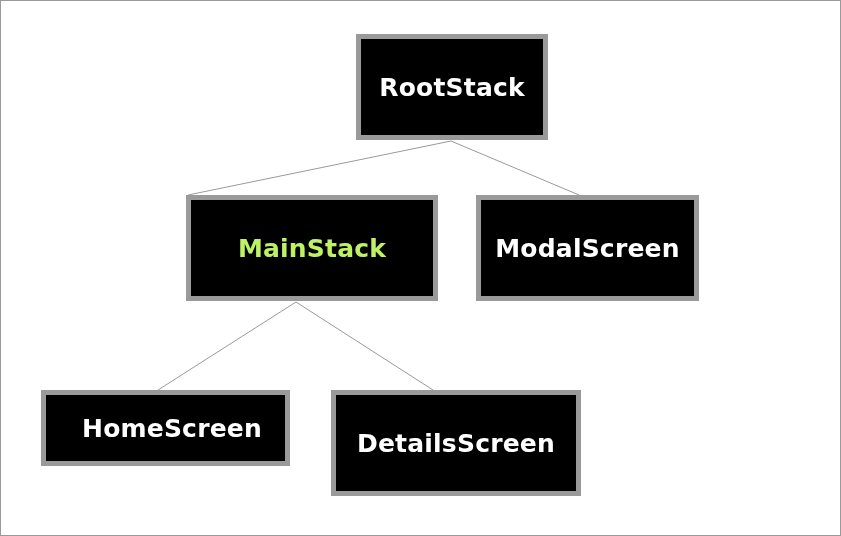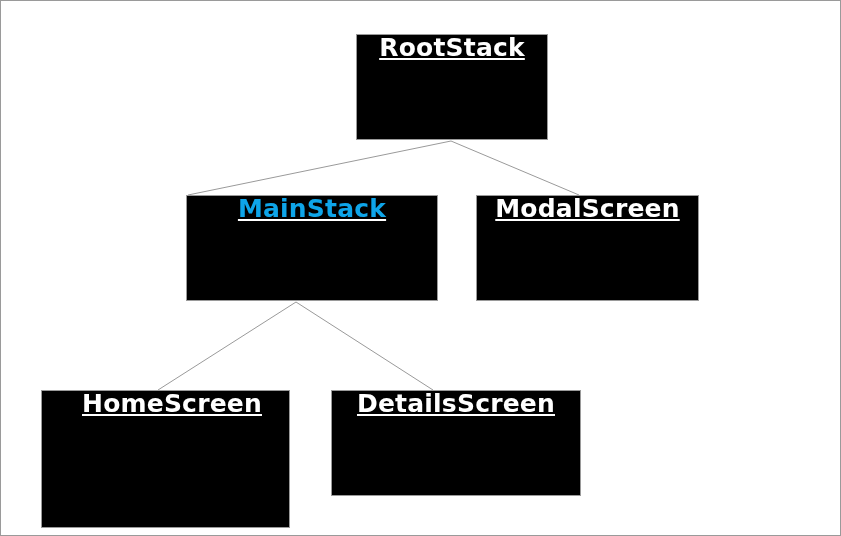--- a/index.html
+++ b/index.html
@@ -23,29 +23,29 @@
     position: absolute;
     left: 0;
     top: 0;
     width: 841px;
     height: 536px;
     pointer-events: none;
   }
   .node {
     position: absolute;
     background: #000000;
-    border: 1px solid #737373;
+    border: 5px solid #737373;
     box-sizing: border-box;
     display: flex;
+    align-items: center;
     justify-content: center;
     color: #ffffff;
     font-weight: bold;
     letter-spacing: 0.2px;
     white-space: nowrap;
-    text-decoration: underline;
   }
   .node-label {
     color: #ffffff;
     font-weight: bold;
     line-height: 1;
   }
 </style>
 </head>
 <body>
 
@@ -56,26 +56,26 @@
       <line x1="450" y1="140" x2="578" y2="194" stroke="#9a9a9a" stroke-width="1"></line>
       <line x1="295" y1="301" x2="157" y2="389" stroke="#9a9a9a" stroke-width="1"></line>
       <line x1="295" y1="301" x2="432" y2="389" stroke="#9a9a9a" stroke-width="1"></line>
     </svg>
 
   <div id="node-layer">
       <div class="node" style="left: 355px; top: 33px; width: 192px; height: 106px; background: rgb(0, 0, 0); border-color: rgb(154, 154, 154);">
         <span class="node-label" style="font-size: 25px; color: rgb(255, 255, 255);">RootStack</span>
       </div>
       <div class="node" style="left: 185px; top: 194px; width: 252px; height: 106px; background: rgb(0, 0, 0); border-color: rgb(154, 154, 154);">
-        <span class="node-label" style="font-size: 25px; color: #0ea5e9;">MainStack</span>
+        <span class="node-label" style="font-size: 25px; color: #bef264;">MainStack</span>
       </div>
       <div class="node" style="left: 475px; top: 194px; width: 223px; height: 106px; background: rgb(0, 0, 0); border-color: rgb(154, 154, 154);">
         <span class="node-label" style="font-size: 25px; color: rgb(255, 255, 255);">ModalScreen</span>
       </div>
-      <div class="node" style="left: 40px; top: 389px; width: 249px; height: 138px; background: rgb(0, 0, 0); border-color: rgb(154, 154, 154); padding-left: 13px;">
+      <div class="node" style="left: 40px; top: 389px; width: 249px; height: 76px; background: rgb(0, 0, 0); border-color: rgb(154, 154, 154); padding-left: 13px;">
         <span class="node-label" style="font-size: 25px; color: rgb(255, 255, 255);">HomeScreen</span>
       </div>
       <div class="node" style="left: 330px; top: 389px; width: 250px; height: 106px; background: #000000; border-color: rgb(154, 154, 154);">
         <span class="node-label" style="font-size: 25px; color: rgb(255, 255, 255);">DetailsScreen</span>
       </div>
     </div>
 
 </div>
 
 </body></html>

